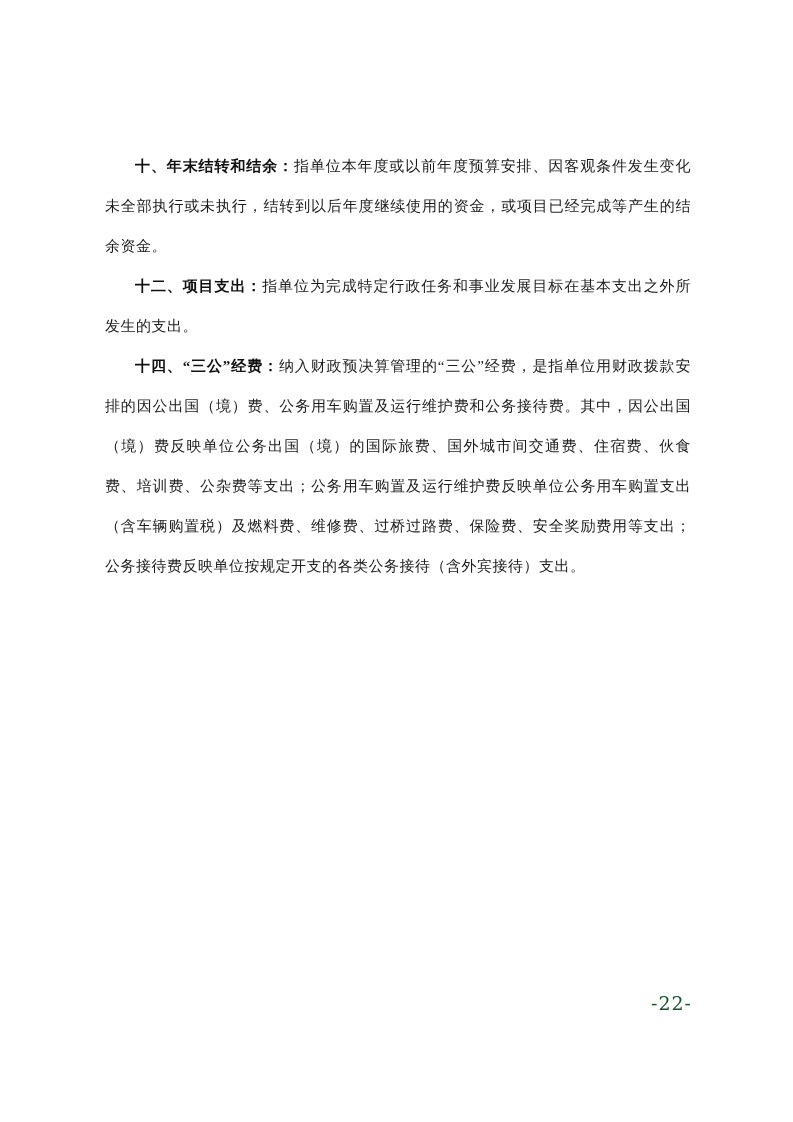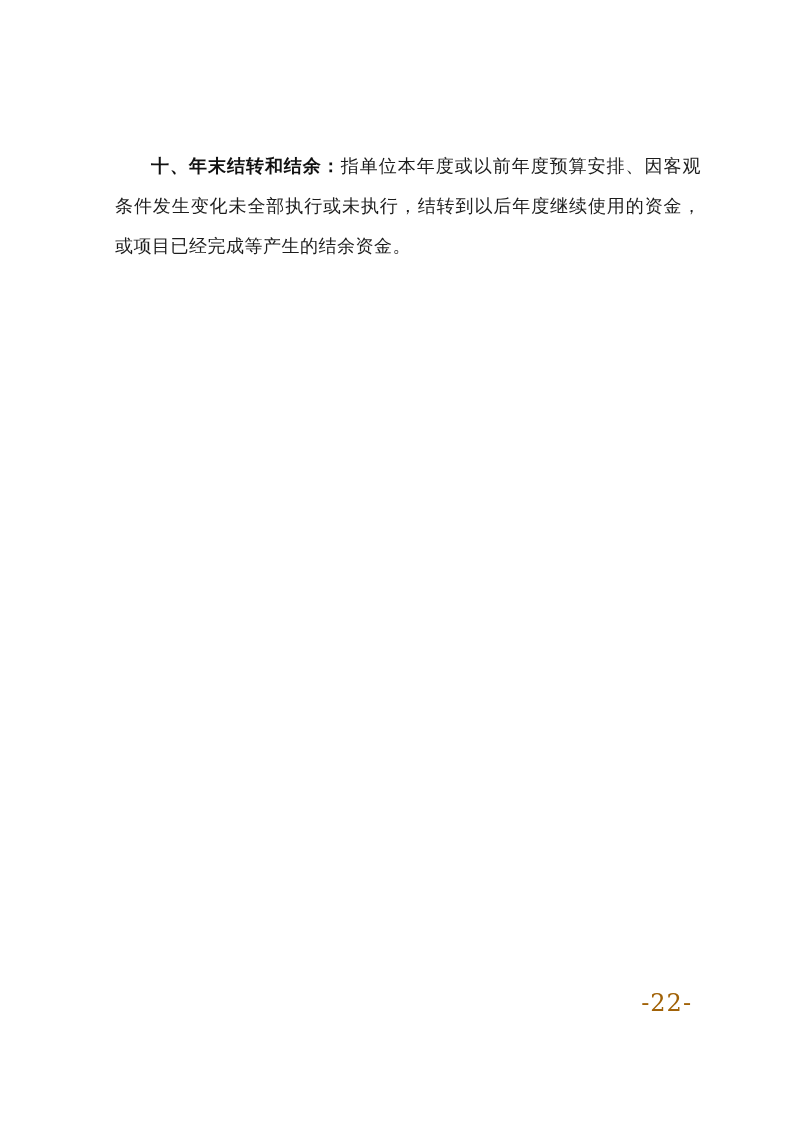--- a/index.html
+++ b/index.html
@@ -11,24 +11,24 @@
     position: relative;
     width: 793px;
     height: 1122px;
     background: #ffffff;
     overflow: hidden;
     font-family: "Liberation Serif", "DejaVu Serif", serif;
     color: #1c1c1c;
   }
   .content {
     position: absolute;
-    left: 115px;
+    left: 105px;
     top: 146px;
     width: 586px;
-    font-size: 18px;
+    font-size: 15px;
     line-height: 40px;
     text-align: justify;
     text-justify: inter-ideograph;
     letter-spacing: 0.5px;
   }
   .content p {
     margin: 0;
     padding: 0;
     text-indent: 2em;
   }
@@ -36,39 +36,45 @@
     font-weight: bold;
     color: #111111;
   }
   .definition {
     font-weight: normal;
   }
   .page-number {
     position: absolute;
     top: 991px;
     right: 101px;
-    font-size: 24px;
+    font-size: 19px;
     line-height: 24px;
     letter-spacing: 1px;
-    color: #a16207;
+    color: #14532d;
     font-family: "DejaVu Serif", "Liberation Serif", serif;
   }
 </style>
 </head>
 <body>
 
 <div class="page">
 
   <div class="content">
 
     <p>
       <span class="term">十、年末结转和结余：</span><span class="definition">指单位本年度或以前年度预算安排、因客观条件发生变化未全部执行或未执行，结转到以后年度继续使用的资金，或项目已经完成等产生的结余资金。</span>
     </p>
 
 
+    <p>
+      <span class="term">十二、项目支出：</span><span class="definition">指单位为完成特定行政任务和事业发展目标在基本支出之外所发生的支出。</span>
+    </p>
 
 
+    <p>
+      <span class="term">十四、“三公”经费：</span><span class="definition">纳入财政预决算管理的“三公”经费，是指单位用财政拨款安排的因公出国（境）费、公务用车购置及运行维护费和公务接待费。其中，因公出国（境）费反映单位公务出国（境）的国际旅费、国外城市间交通费、住宿费、伙食费、培训费、公杂费等支出；公务用车购置及运行维护费反映单位公务用车购置支出（含车辆购置税）及燃料费、维修费、过桥过路费、保险费、安全奖励费用等支出；公务接待费反映单位按规定开支的各类公务接待（含外宾接待）支出。</span>
+    </p>
 
   </div>
 
   <div class="page-number">-22-</div>
 
 </div>
 
 </body></html>

